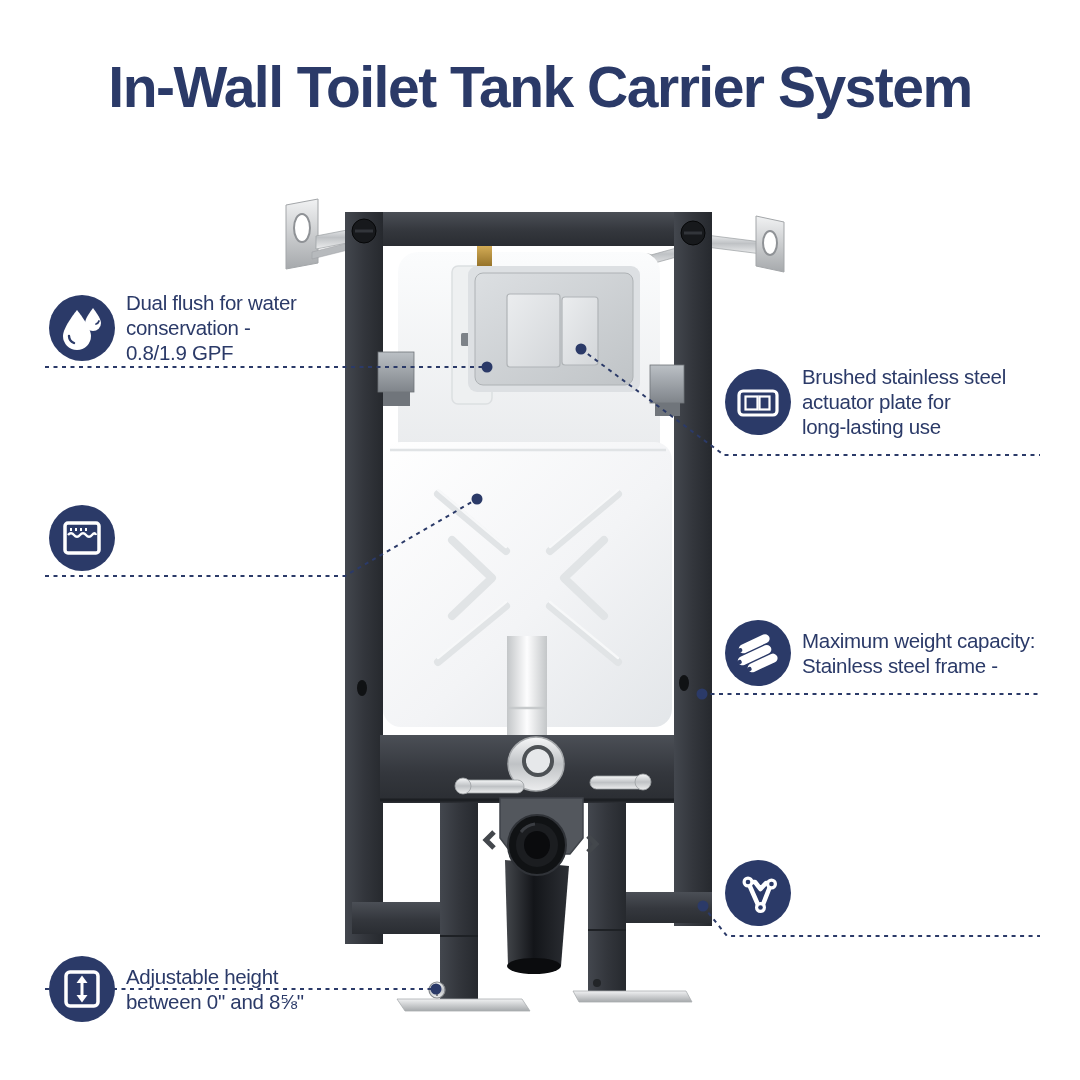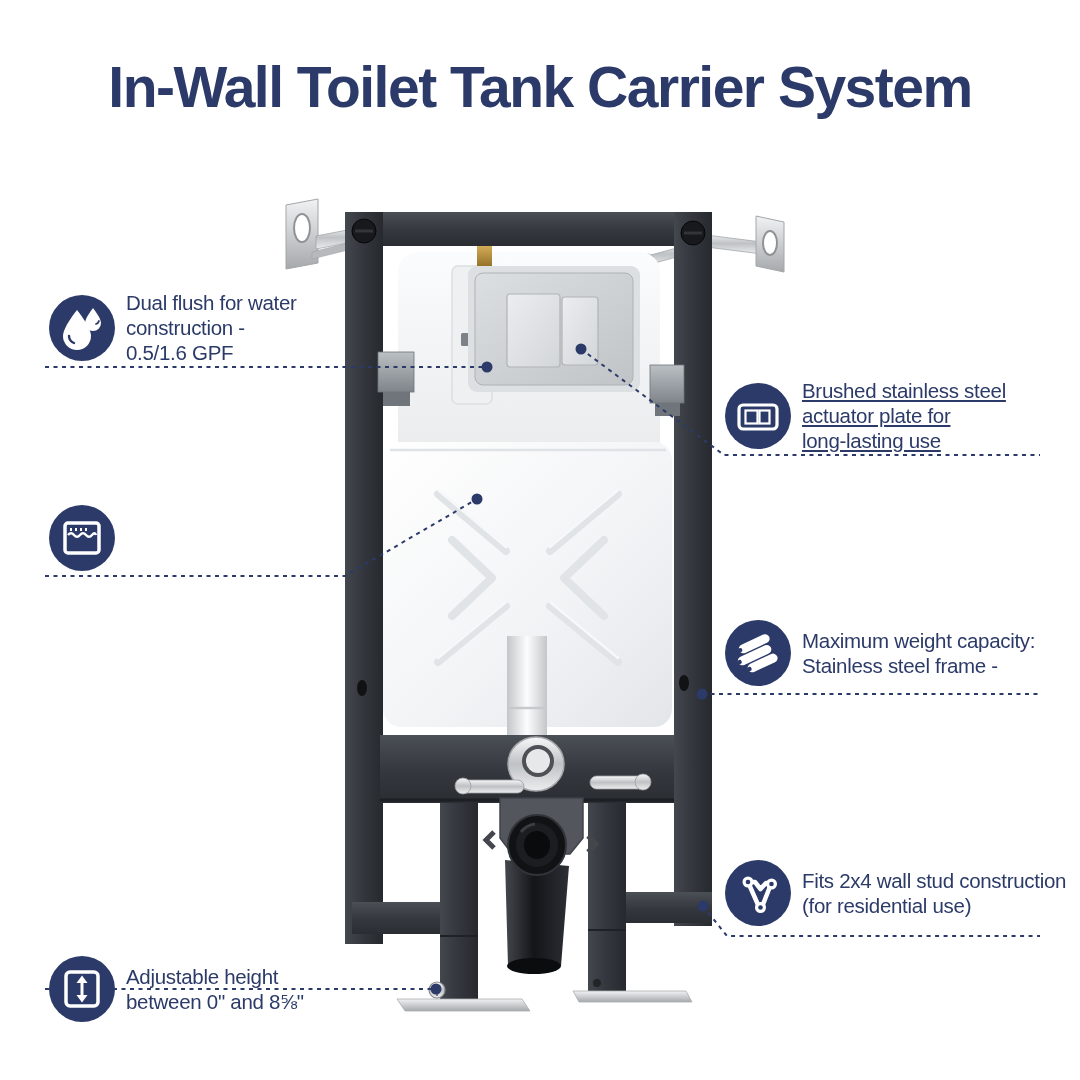--- a/index.html
+++ b/index.html
@@ -214,22 +214,22 @@
   <div class="callout" style="left:49px;top:290px;">
     <svg class="badge" viewBox="0 0 66 66">
       <circle cx="33" cy="33" r="33" fill="#2b3a68"></circle>
       <path d="M28,15 C28,15 14,32 14,41 a14,14 0 0 0 28,0 C42,32 28,15 28,15 Z" fill="#ffffff"></path>
       <path d="M20,41 a8,8 0 0 0 5,7" stroke="#2b3a68" stroke-width="2.4" fill="none" stroke-linecap="round"></path>
       <path d="M44,13 C44,13 36,23 36,28 a8,8 0 0 0 16,0 C52,23 44,13 44,13 Z" fill="#ffffff"></path>
       <path d="M47,29 a4.5,4.5 0 0 0 3,-3" stroke="#2b3a68" stroke-width="1.8" fill="none" stroke-linecap="round"></path>
     </svg>
     <div class="lines">
       <div>Dual flush for water</div>
-      <div>construction -</div>
-      <div>0.5/1.6 GPF</div>
+      <div>conservation -</div>
+      <div>0.8/1.9 GPF</div>
     </div>
   </div>
 
   <div class="callout" style="left:49px;top:505px;">
     <svg class="badge" viewBox="0 0 66 66">
       <circle cx="33" cy="33" r="33" fill="#2b3a68"></circle>
       <rect x="16" y="18" width="34" height="30" rx="3" fill="none" stroke="#ffffff" stroke-width="3.5"></rect>
       <path d="M19,30 q3,-3.5 6,0 t6,0 t6,0 t6,0 t4,0" stroke="#ffffff" stroke-width="2.4" fill="none"></path>
       <g stroke="#ffffff" stroke-width="2">
         <path d="M22,23 v3"></path>
@@ -247,21 +247,21 @@
       <path d="M33,25 V41" stroke="#ffffff" stroke-width="3"></path>
       <path d="M33,19.5 L27.5,27 H38.5 Z" fill="#ffffff"></path>
       <path d="M33,46.5 L27.5,39 H38.5 Z" fill="#ffffff"></path>
     </svg>
     <div class="lines">
       <div>Adjustable height</div>
       <div>between 0" and 8⅝"</div>
     </div>
   </div>
 
-  <div class="callout" style="left:725px;top:378px;text-decoration:underline;">
+  <div class="callout" style="left:725px;top:364px;">
     <svg class="badge" viewBox="0 0 66 66">
       <circle cx="33" cy="33" r="33" fill="#2b3a68"></circle>
       <rect x="14" y="22" width="38" height="24" rx="4" fill="none" stroke="#ffffff" stroke-width="3.2"></rect>
       <rect x="20.5" y="27.5" width="12" height="13" fill="none" stroke="#ffffff" stroke-width="2.2"></rect>
       <rect x="34.5" y="27.5" width="10" height="13" fill="none" stroke="#ffffff" stroke-width="2.2"></rect>
     </svg>
     <div class="lines">
       <div>Brushed stainless steel</div>
       <div>actuator plate for</div>
       <div>long-lasting use</div>
@@ -298,19 +298,15 @@
         <circle cx="23" cy="22" r="5.5"></circle>
           <circle cx="46.5" cy="24" r="5.5"></circle>
           <circle cx="35.5" cy="47.5" r="5.5"></circle>
       </g>
       <g fill="#2b3a68">
         <circle cx="23" cy="22" r="2.3"></circle>
           <circle cx="46.5" cy="24" r="2.3"></circle>
           <circle cx="35.5" cy="47.5" r="2.3"></circle>
       </g>
     </svg>
-    <div class="lines">
-      <div>Fits 2x4 wall stud construction</div>
-      <div>(for residential use)</div>
-    </div>
   </div>
 
 </div>
 
 </body></html>

